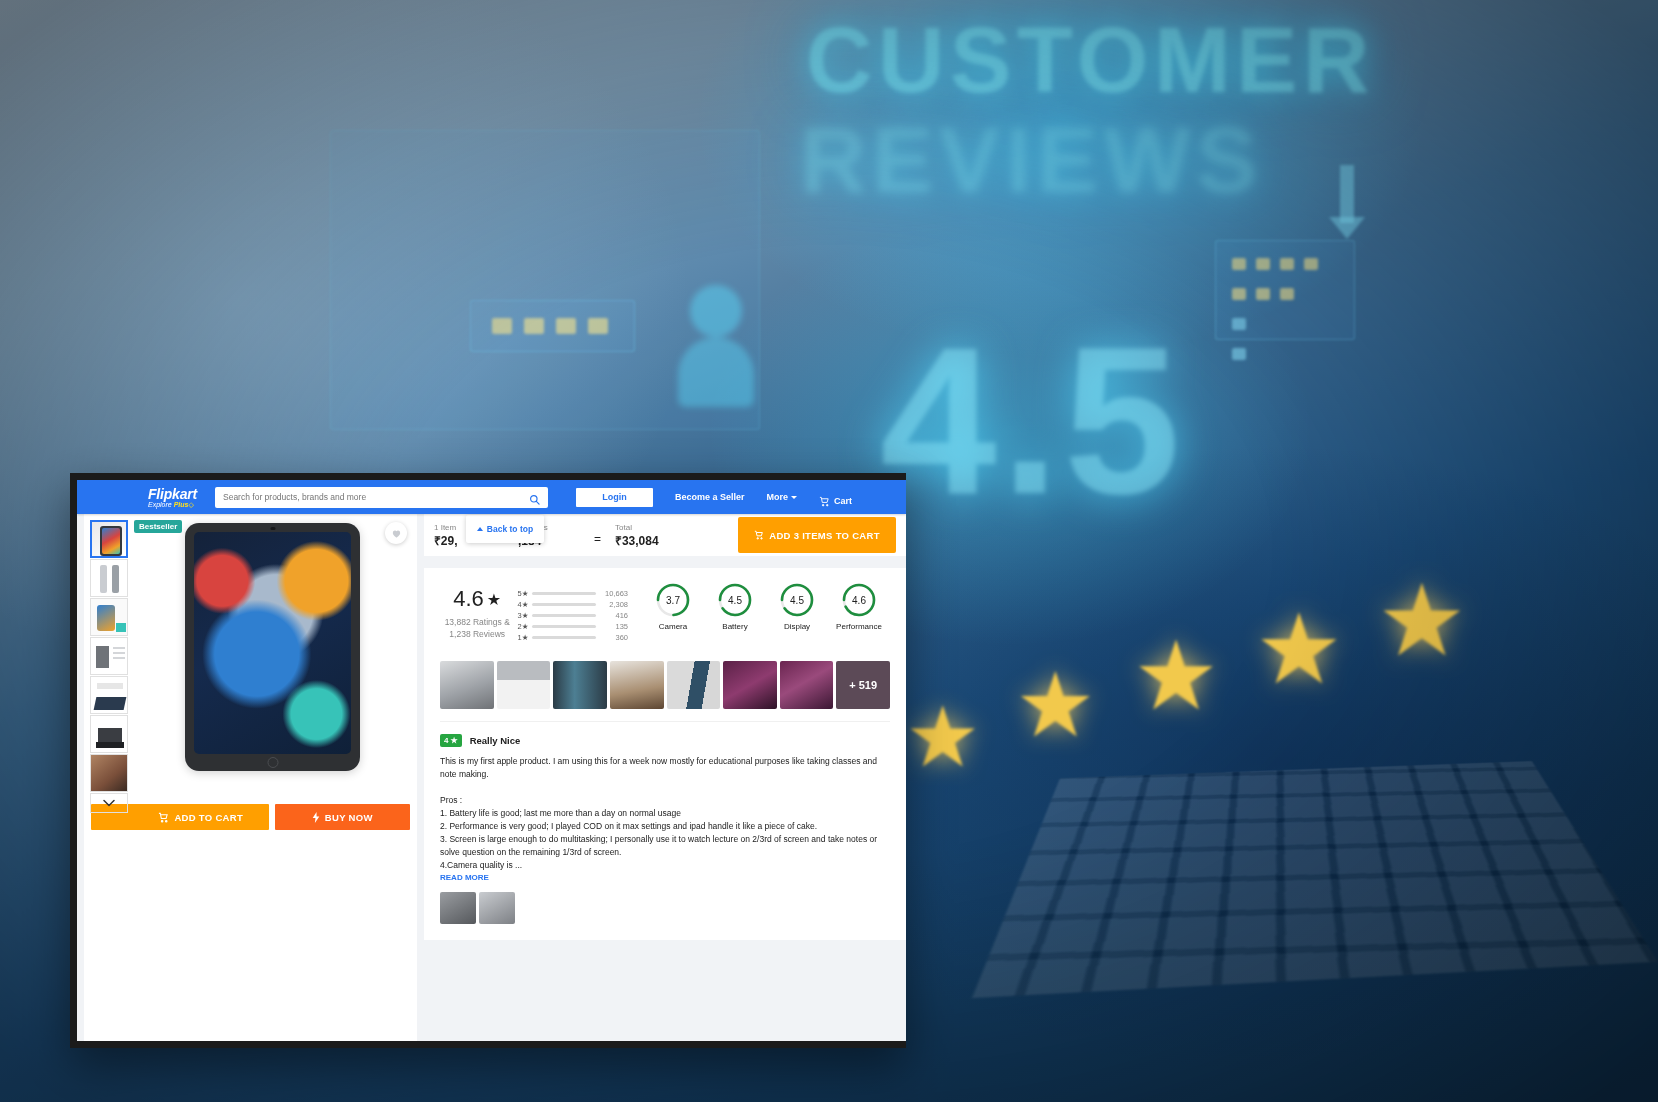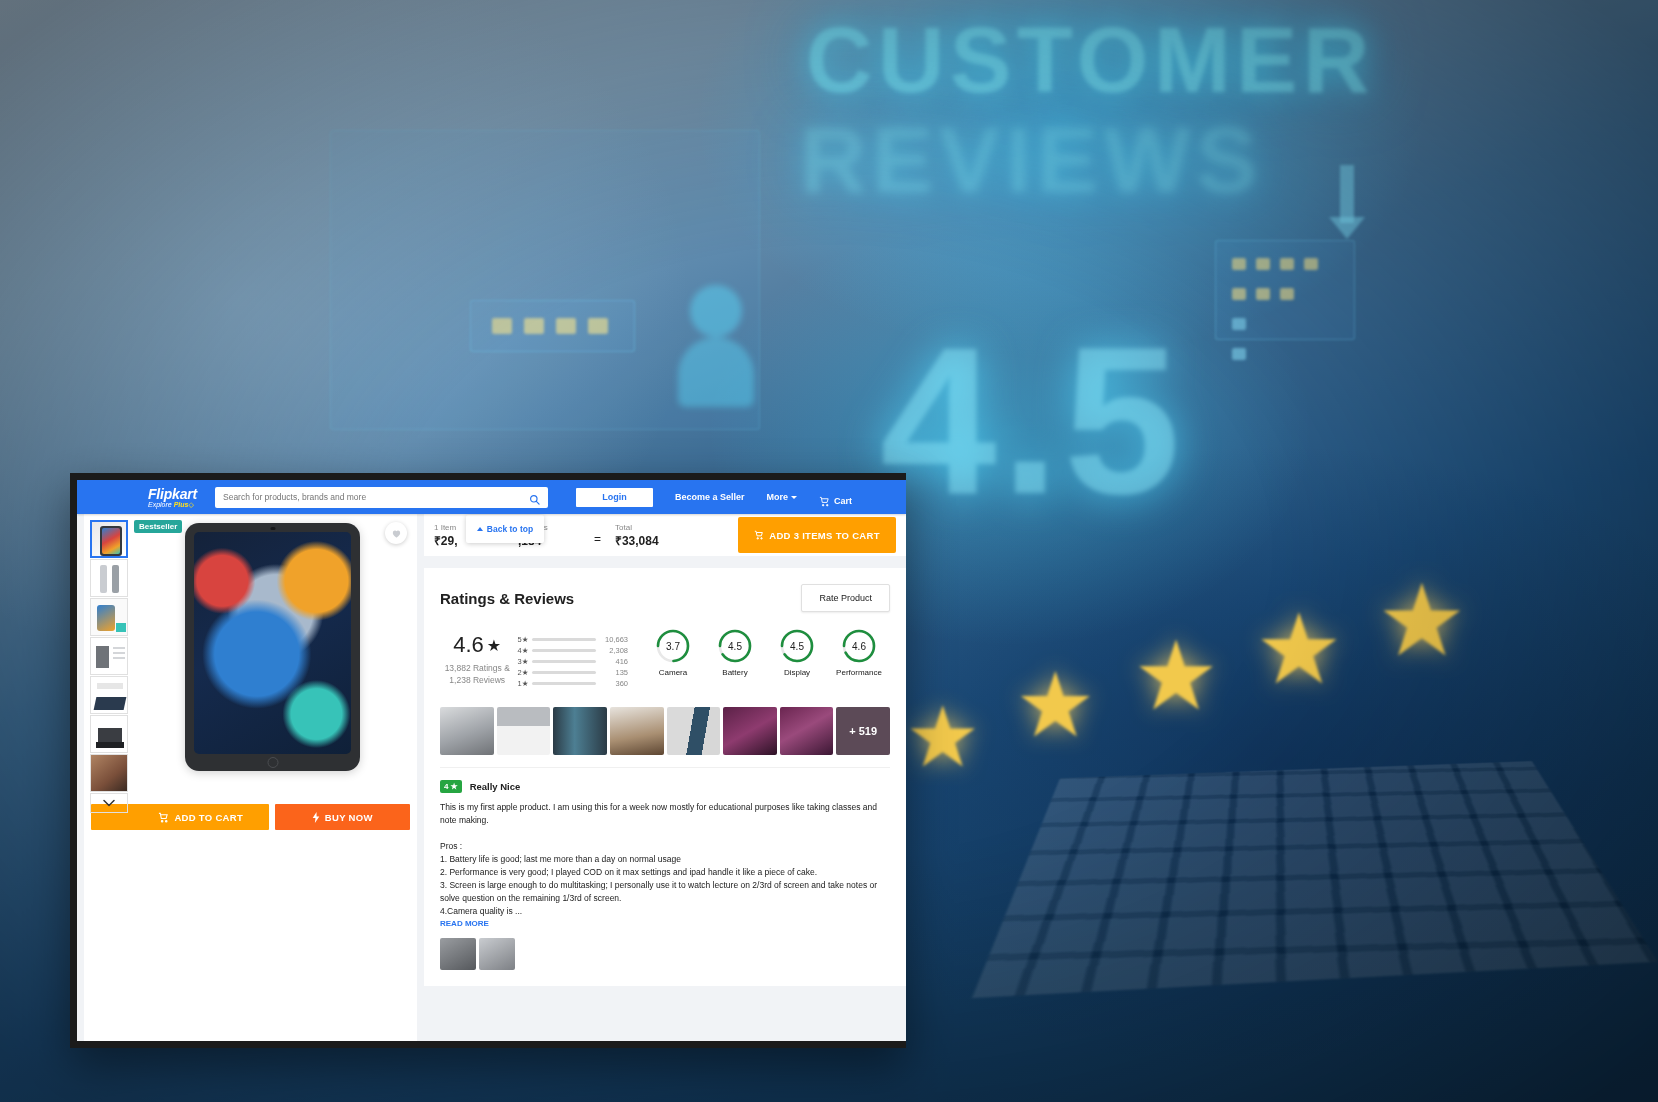--- a/index.html
+++ b/index.html
@@ -424,24 +424,20 @@
           </svg>
           <span>ADD 3 ITEMS TO CART</span>
         </div>
         <div class="back-to-top">
           <span class="caret-u"></span>
           <span>Back to top</span>
         </div>
       </div>
 
       <div class="card">
-        <div class="rr-head">
-          <div class="rr-title">Ratings &amp; Reviews</div>
-          <div class="rate-btn">Rate Product</div>
-        </div>
 
         <div class="rr-summary">
           <div class="avg-block">
             <div class="avg-num">
               <span>4.6</span>
               <span class="st">★</span>
             </div>
             <div class="avg-sub">13,882 Ratings &amp;</div>
             <div class="avg-sub" style="margin-top:0;">1,238 Reviews</div>
           </div>

